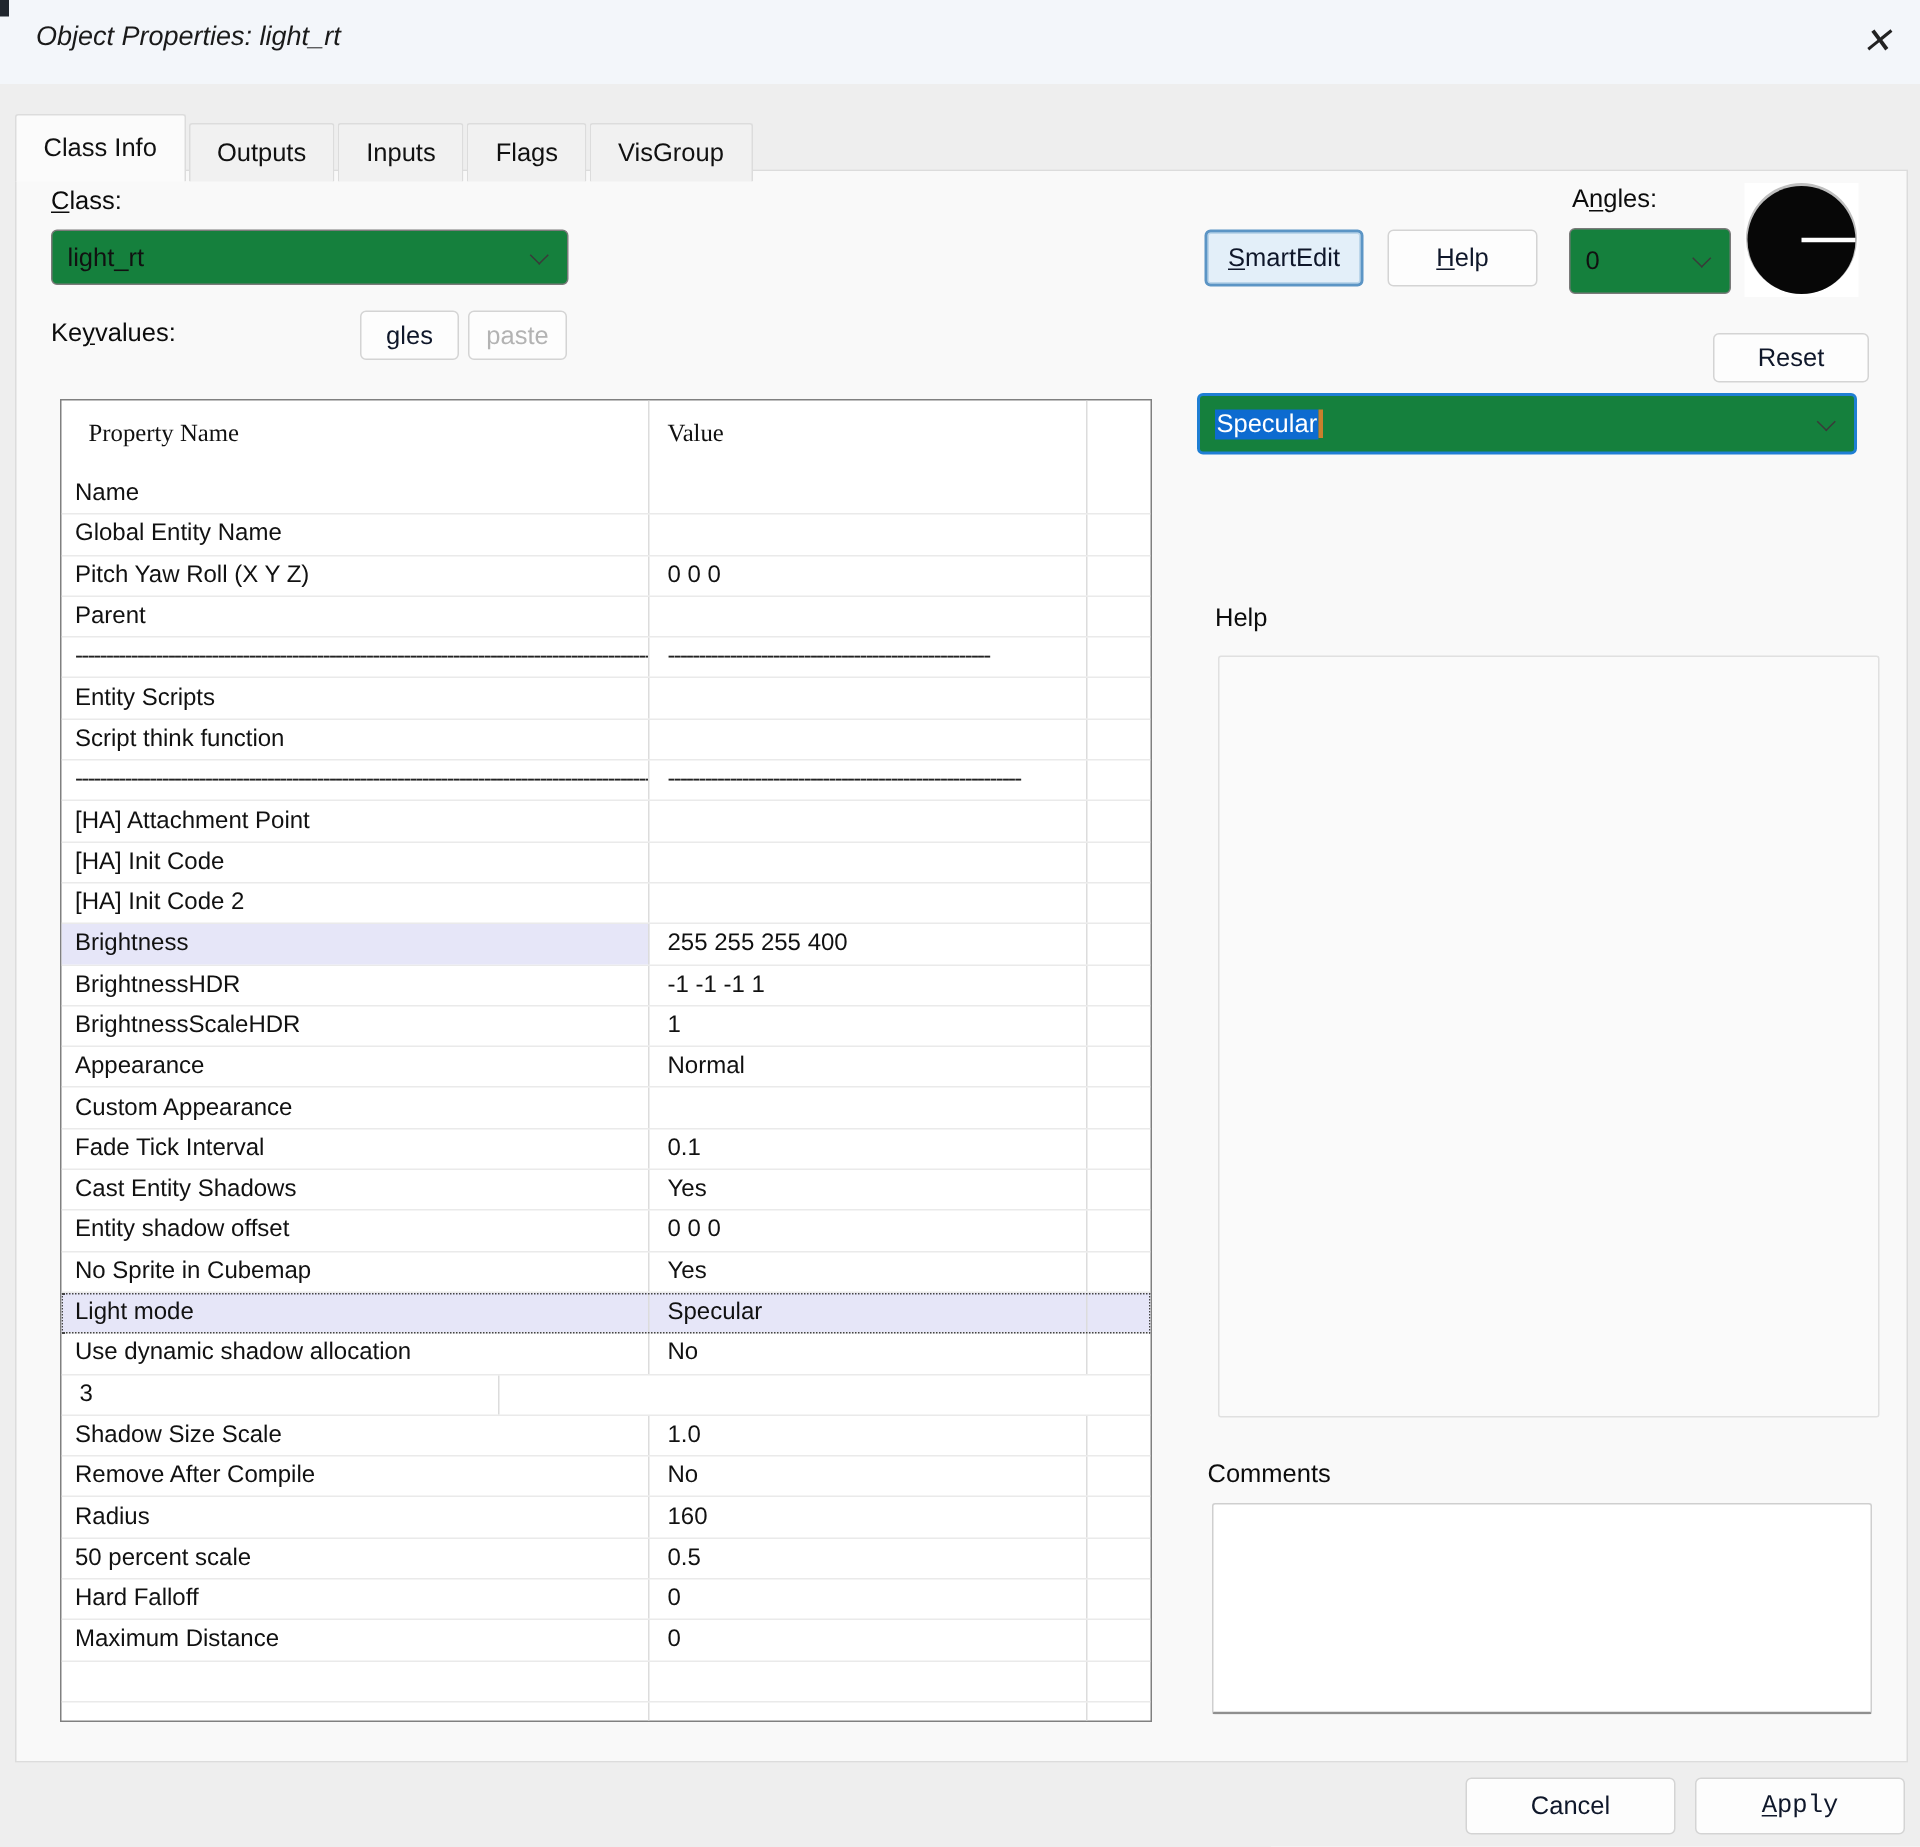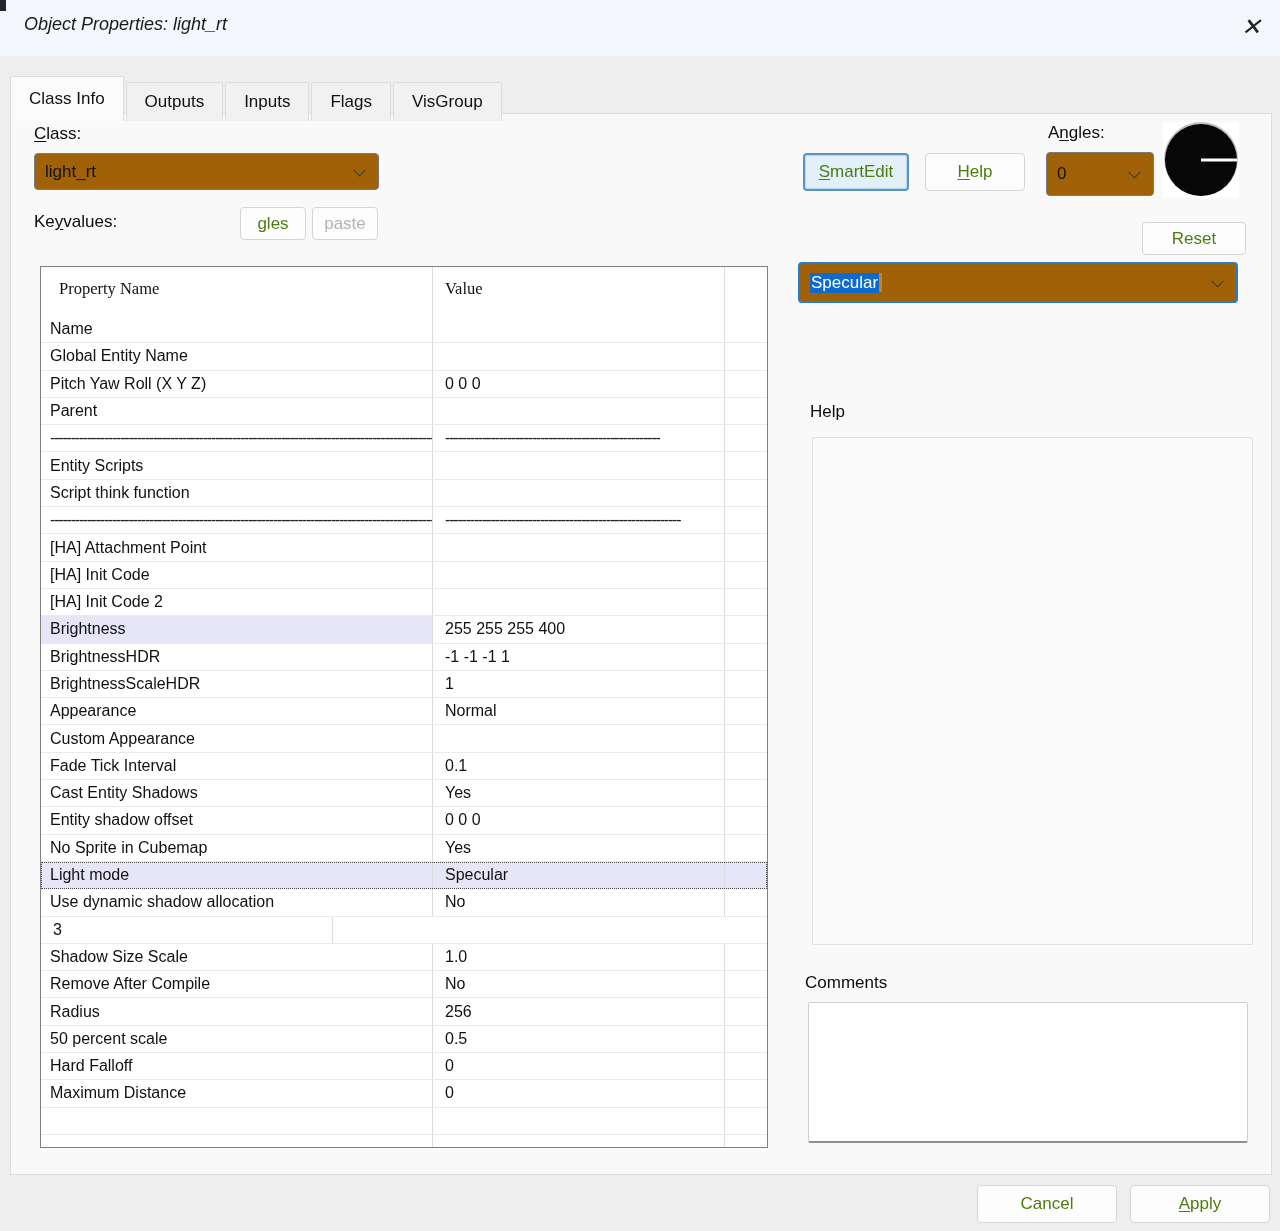--- a/index.html
+++ b/index.html
@@ -44,40 +44,40 @@
   .page {
     position:absolute; left:10px; top:113px; width:1262px; height:1062px;
     background:#f9f9f9; border:1px solid #dcdcdc;
   }
 
   .lbl { position:absolute; font-size:17px; color:#0c0c0c; }
   .u { text-decoration:underline; text-underline-offset:2px; }
 
   
   .combo {
-    position:absolute; background:#a16207; border:1px solid #7a7a7a; border-radius:4px;
+    position:absolute; background:#15803d; border:1px solid #7a7a7a; border-radius:4px;
     display:flex; align-items:center; padding-left:10px; font-size:17px;
   }
   .chev {
     position:absolute; right:14px; top:50%; width:9px; height:9px;
     border-right:1.6px solid #3a3a3a; border-bottom:1.6px solid #3a3a3a;
     transform:translateY(-70%) rotate(45deg);
   }
   .combo-specular {
     left:798px; top:262px; width:440px; height:41px;
     border:2px solid #1f7fd4; border-radius:4px;
   }
   .sel-text { background:#0d6bd0; color:#fff; padding:0 1px; font-size:17px; }
   .caret { display:inline-block; width:3px; height:19px; background:#c97f2d; vertical-align:middle; }
 
   
   .btn {
     position:absolute; background:#fdfdfd; border:1px solid #d4d4d4; border-radius:4px;
     display:flex; align-items:center; justify-content:center;
-    font-size:17px; color:#4d7c0f; cursor:pointer;
+    font-size:17px; color:#0f172a; cursor:pointer;
   }
   .btn.disabled { color:#b3b3b3; cursor:default; }
   .btn-smartedit {
     background:#e3eff9; border:2px solid #5c95c5;
     box-shadow:0 0 0 1px #bcd6ea inset;
   }
 
   
   .ptable {
     position:absolute; left:40px; top:266px; width:728px; height:882px;
@@ -334,21 +334,21 @@
   </div>
 
   <div class="trow">
     <div class="cname">Remove After Compile</div>
     <div class="cvalue">No</div>
     <div class="cend"></div>
   </div>
 
   <div class="trow">
     <div class="cname">Radius</div>
-    <div class="cvalue">256</div>
+    <div class="cvalue">160</div>
     <div class="cend"></div>
   </div>
 
   <div class="trow">
     <div class="cname">50 percent scale</div>
     <div class="cvalue">0.5</div>
     <div class="cend"></div>
   </div>
 
   <div class="trow">
@@ -371,15 +371,15 @@
 
   <div class="trow">
     <div class="cname"></div>
     <div class="cvalue"></div>
     <div class="cend"></div>
   </div>
 </div>
 </div>
 
 <div class="btn" style="left:977px; top:1185px; width:140px; height:38px;">Cancel</div>
-<div class="btn" style="left:1130px; top:1185px; width:140px; height:38px;">
+<div class="btn" style="left:1130px; top:1185px; width:140px; height:38px;font-family:Liberation Mono, monospace;">
     <span><span class="u">A</span><span>pply</span></span>
   </div>
 
 </body></html>

